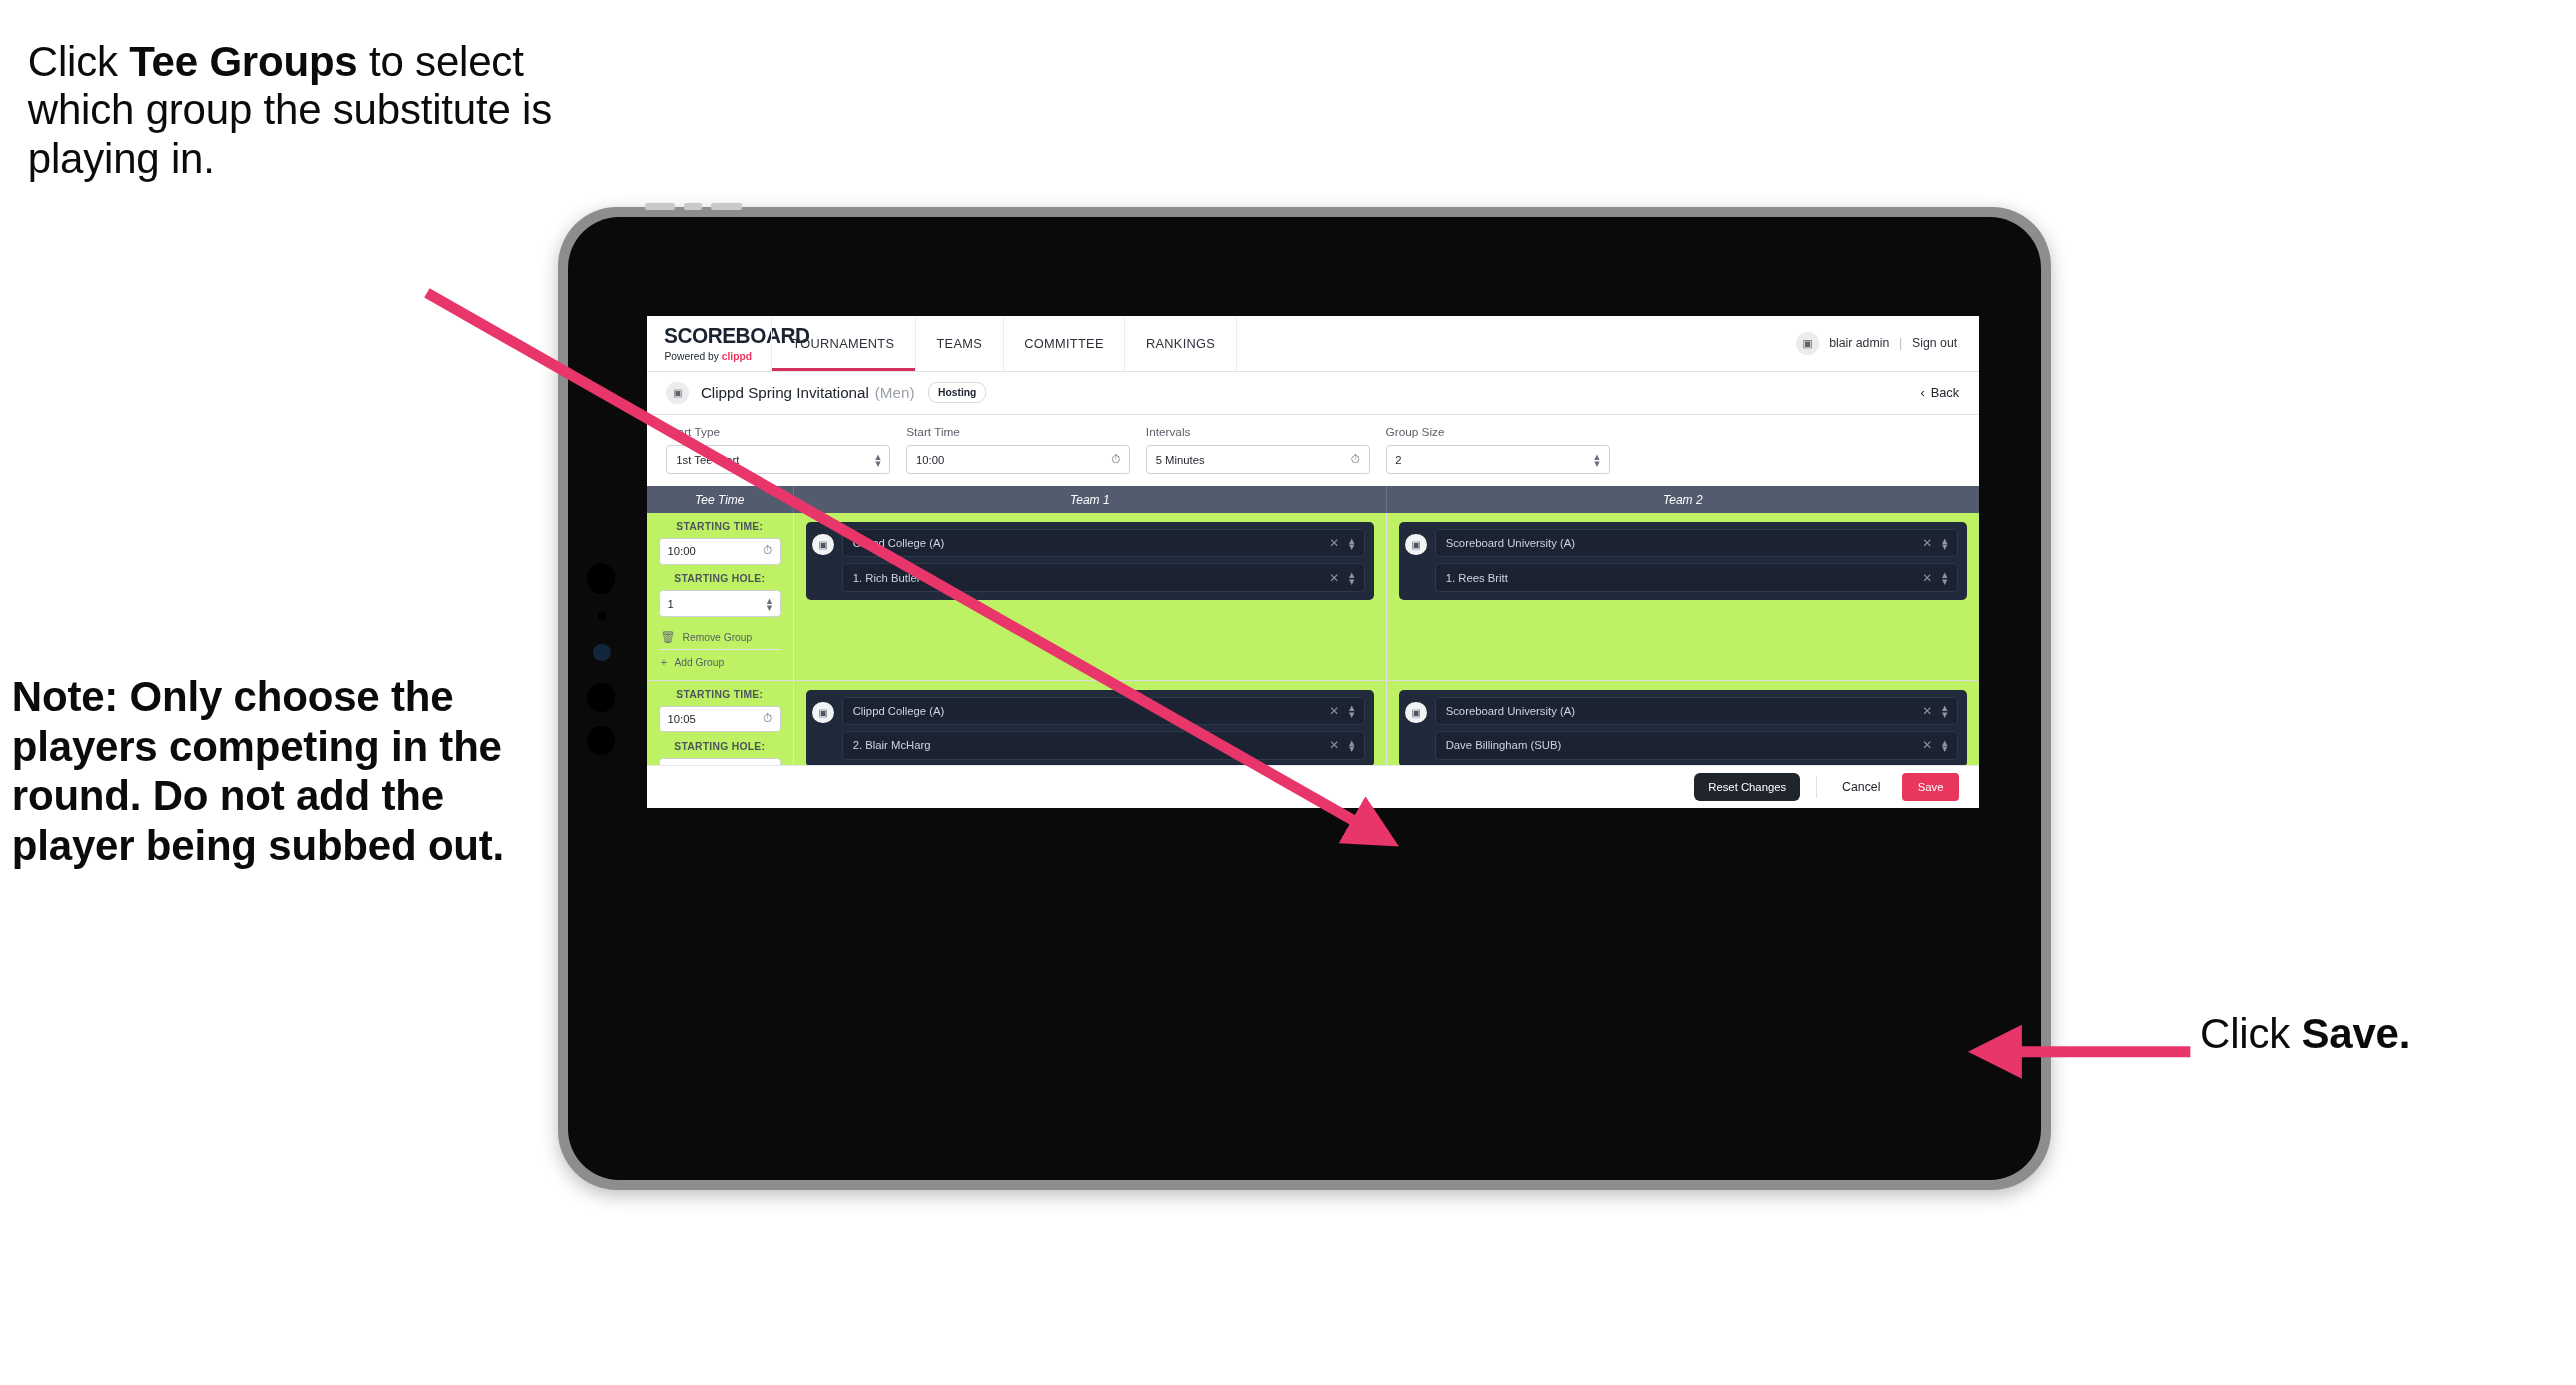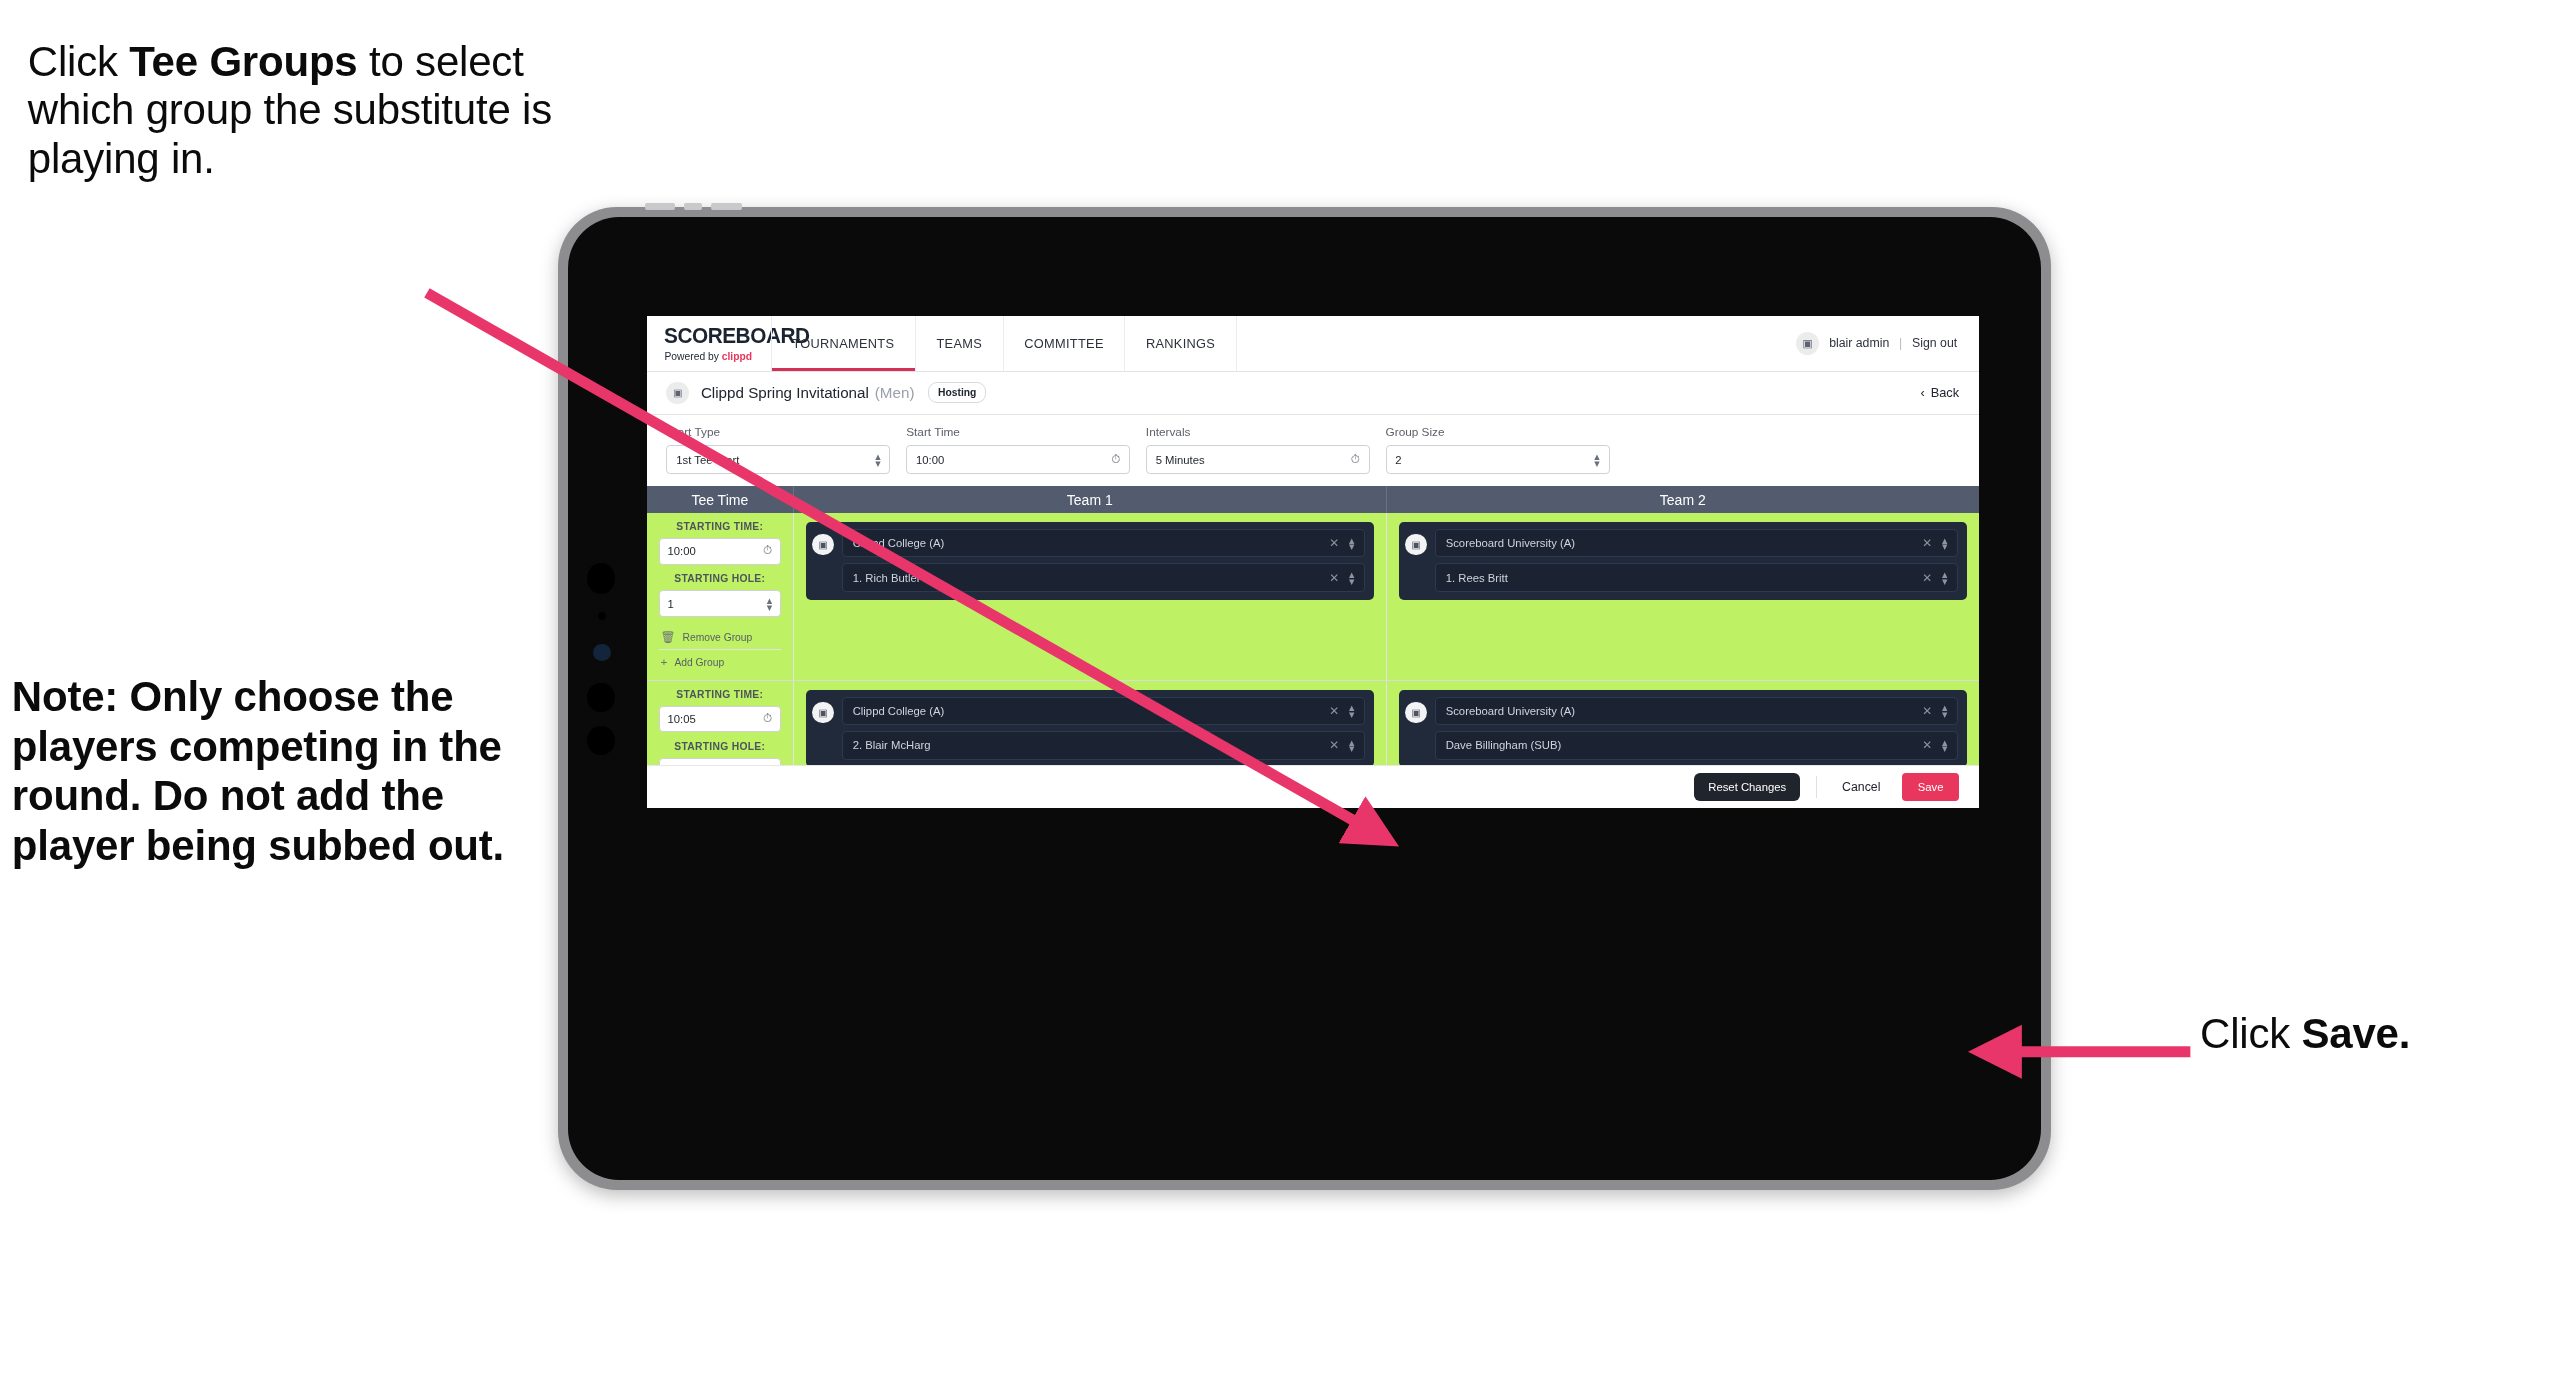--- a/index.html
+++ b/index.html
@@ -114,21 +114,21 @@
     height: 28.5px; border:1px solid #cfd1d6; border-radius:3.9px; background:#fff;
     display:flex; align-items:center; padding: 0 8.8px; font-size: 11.3px; color:#24292f;
     cursor: pointer;
   }
   .field-box .val { flex:1; }
   .gl { color:#6a7079; font-size: 11.8px; line-height:1; }
   .stepper { display:flex; flex-direction:column; line-height:.62; font-size:10.8px; color:#6a7079; }
 
   
   #tablehead { display:flex; height: 27.5px; background:#525c6e; }
-  .th { display:flex; align-items:center; justify-content:center; color:#fff; font-size:14px; }
+  .th { display:flex; align-items:center; justify-content:center; color:#fff; font-size:12px;font-style:italic; }
   .col-tee { width: 147px; border-right:1px solid #6a7384; }
   .col-team { flex:1; }
   .col-team + .col-team { border-left: 1px solid #6a7384; }
 
   #tablebody { background:#bef264; }
   .grow { display:flex; border-bottom: 1px solid #d9dbdf; }
   .cell-tee {
     width:147px; border-right:1px solid #e0e2e6; padding: 7.9px 11.8px 5.9px 11.8px;
     display:flex; flex-direction:column; align-items:stretch;
   }

